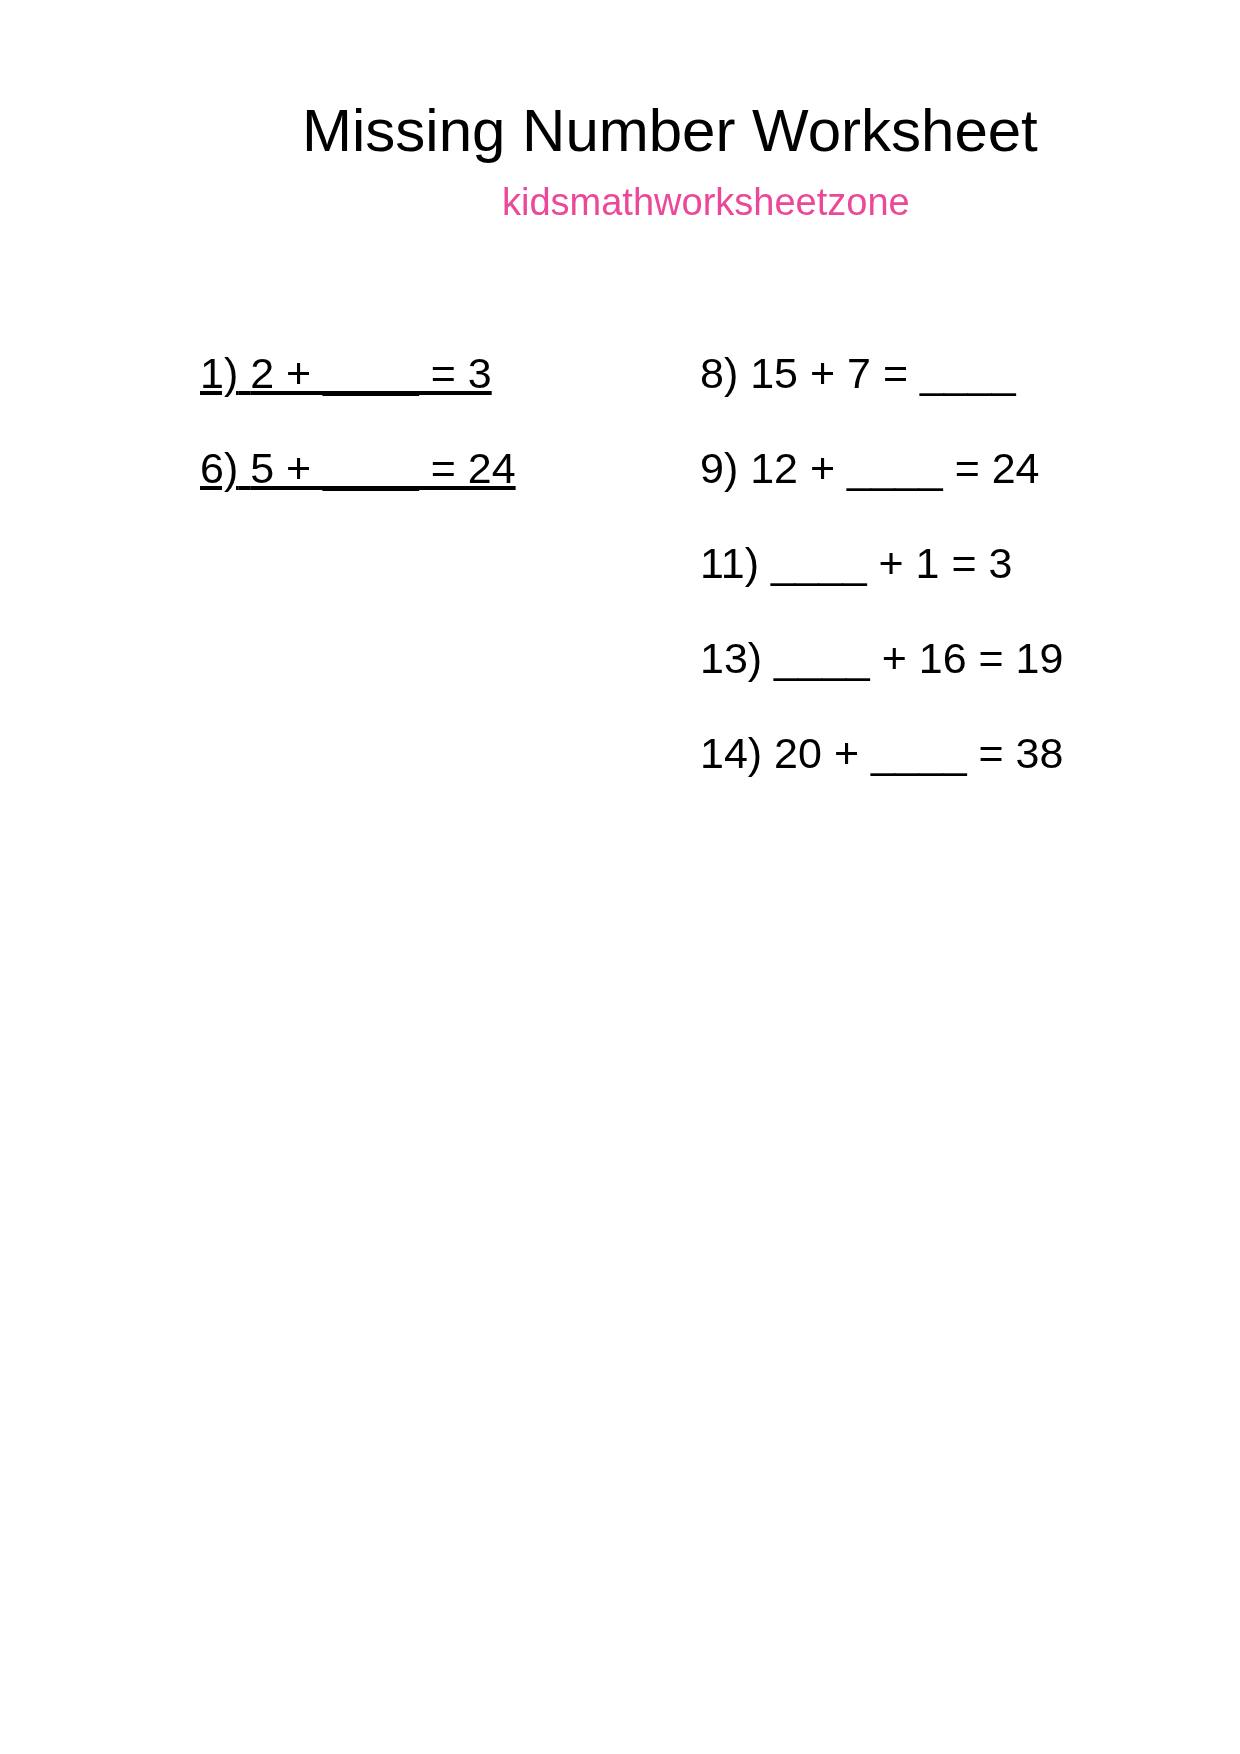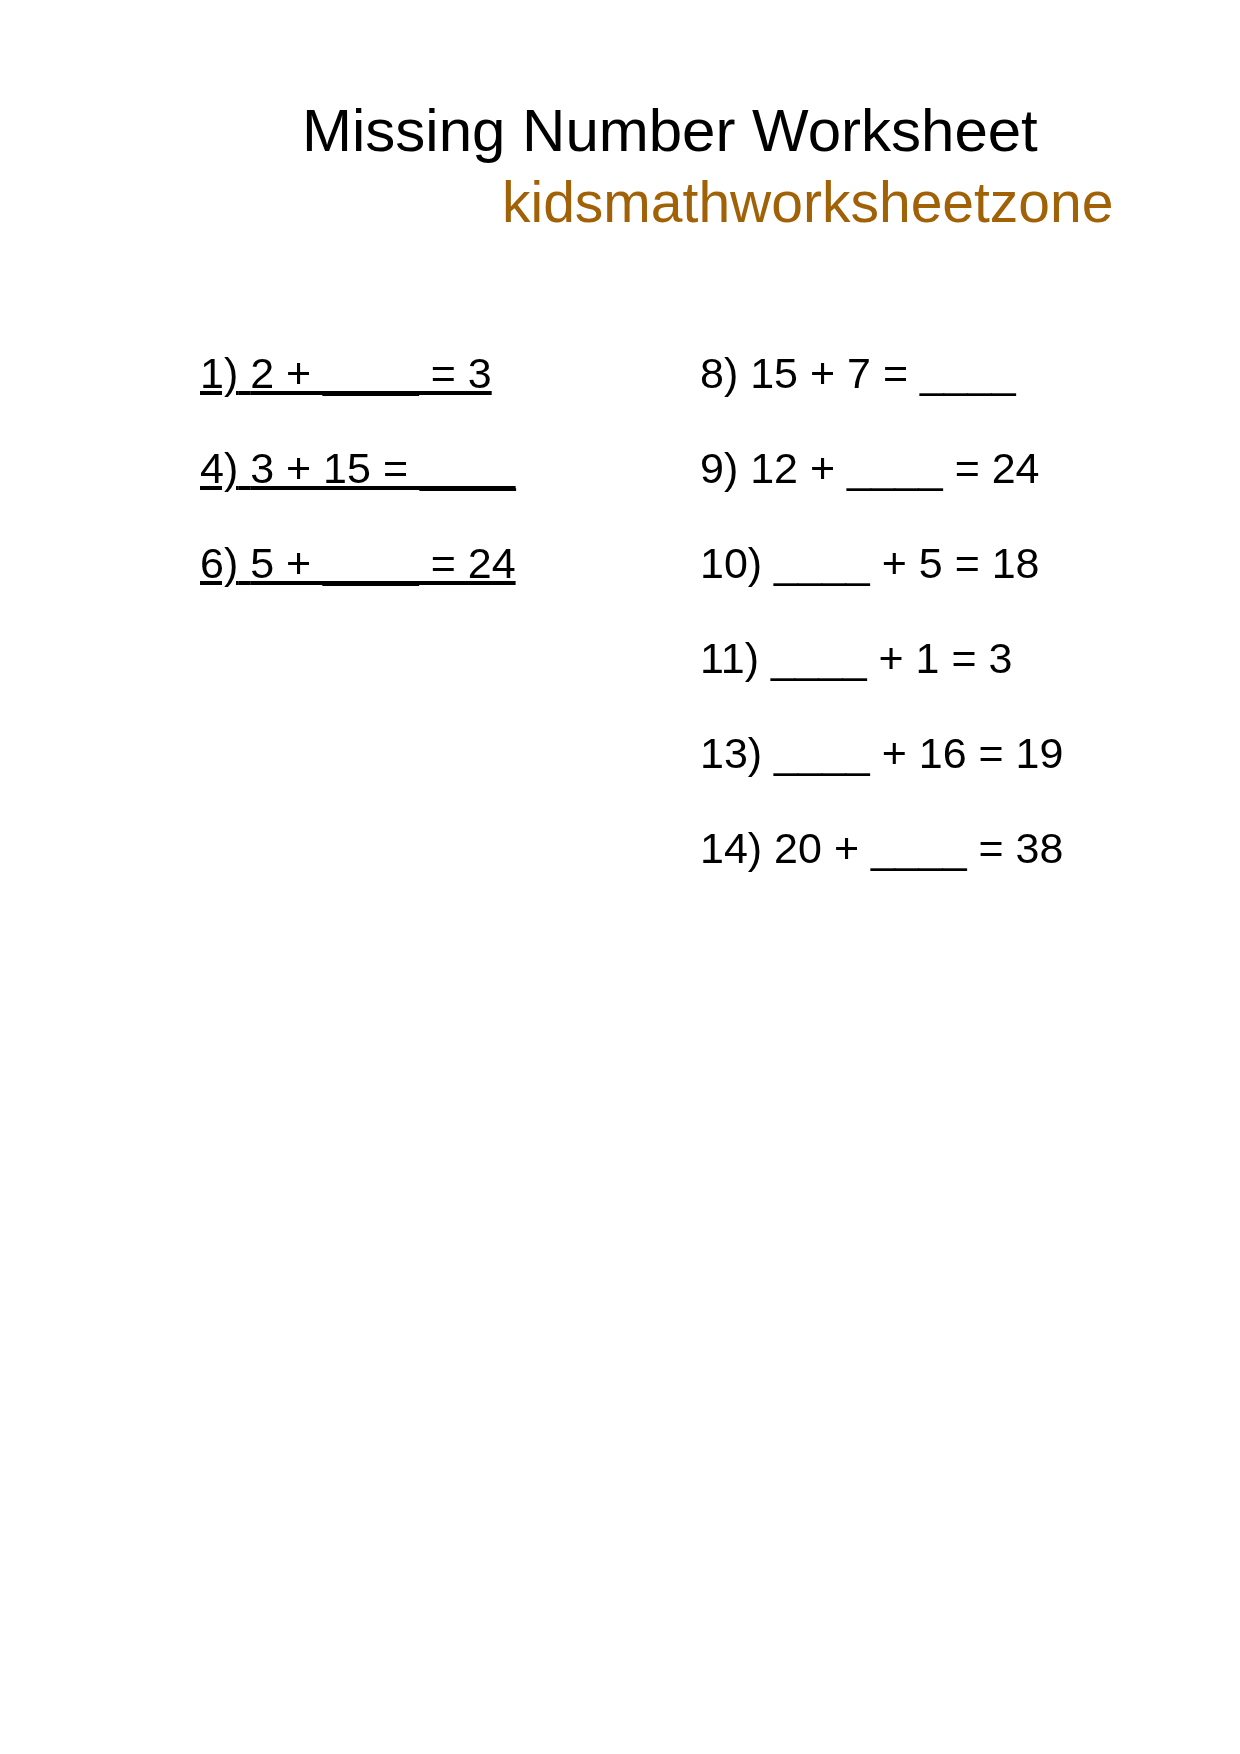--- a/index.html
+++ b/index.html
@@ -29,24 +29,24 @@
       font-size: 60px;
       line-height: 60px;
       white-space: nowrap;
       margin: 0;
       font-weight: normal;
     }
     .subtitle {
       position: absolute;
       left: 502px;
       top: 180px;
-      font-size: 57px;
+      font-size: 38px;
       line-height: 45px;
       white-space: nowrap;
-      color: #a16207;
+      color: #ec4899;
     }
     .column {
       position: absolute;
       top: 352px;
     }
     .column.left { left: 200px; text-decoration: underline; }
     .column.right { left: 700px; }
     .problem {
       height: 95px;
       font-size: 43px;
@@ -57,25 +57,23 @@
   </style>
 </head>
 <body>
 
 <div class="page">
   <h1 class="title">Missing Number Worksheet</h1>
   <div class="subtitle">kidsmathworksheetzone</div>
 
   <div class="column left">
     <div class="problem"><span>1)</span> <span>2 + ____ = 3</span></div>
-    <div class="problem"><span>4)</span> <span>3 + 15 = ____</span></div>
     <div class="problem"><span>6)</span> <span>5 + ____ = 24</span></div>
   </div>
 
   <div class="column right">
     <div class="problem"><span>8)</span> <span>15 + 7 = ____</span></div>
     <div class="problem"><span>9)</span> <span>12 + ____ = 24</span></div>
-    <div class="problem"><span>10)</span> <span>____ + 5 = 18</span></div>
     <div class="problem"><span>11)</span> <span>____ + 1 = 3</span></div>
     <div class="problem"><span>13)</span> <span>____ + 16 = 19</span></div>
     <div class="problem"><span>14)</span> <span>20 + ____ = 38</span></div>
   </div>
 </div>
 
 </body></html>

